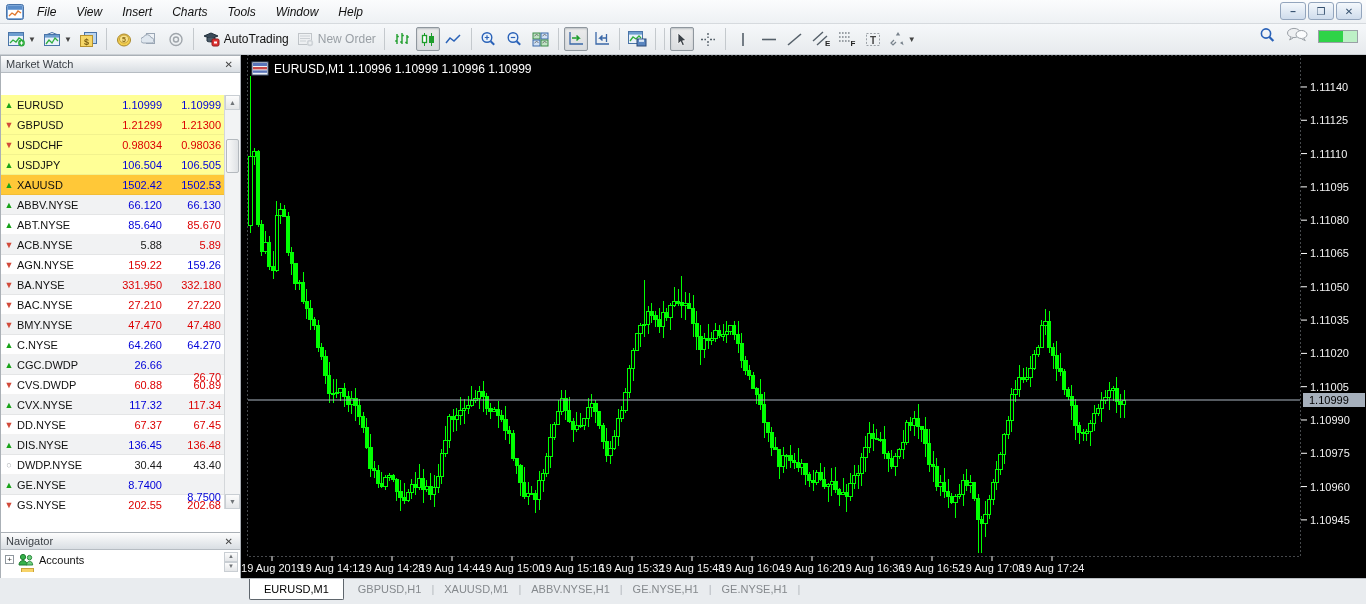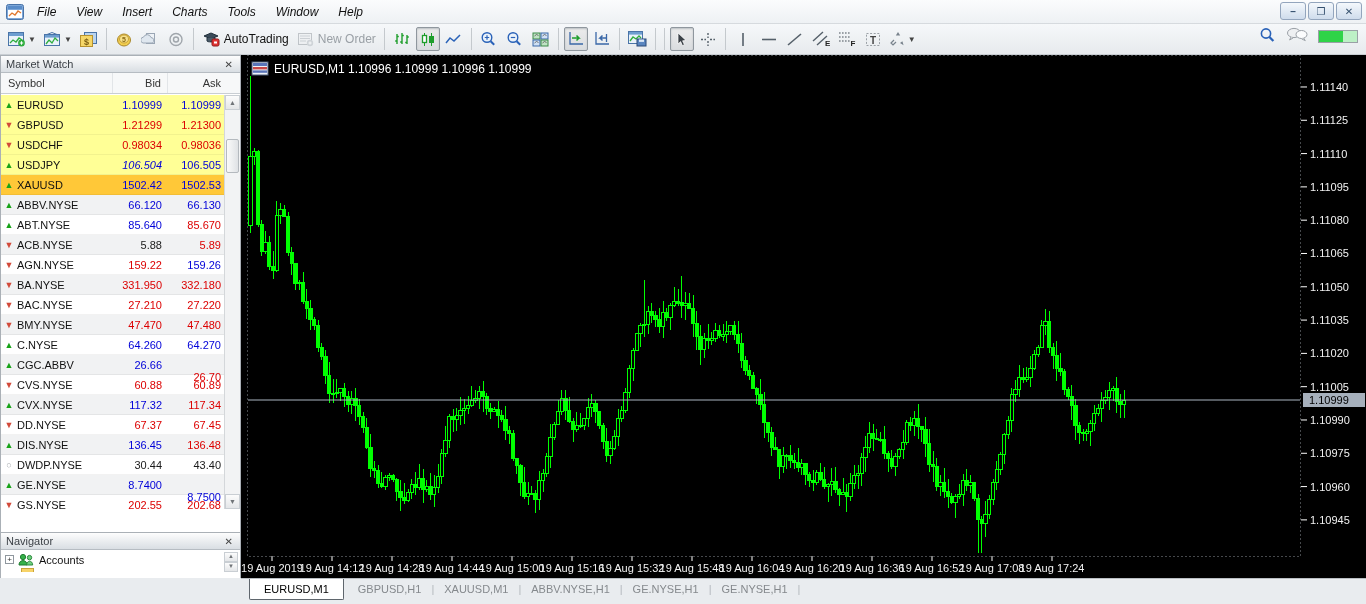--- a/index.html
+++ b/index.html
@@ -317,25 +317,20 @@
     <span class="connbar"></span>
   </div>
 
   <div class="leftcol">
 
     <div class="panel mw">
       <div class="ptitle">
         <span class="cap">Market Watch</span>
         <span class="pclose">✕</span>
       </div>
-      <div class="mwhead">
-        <span class="c1">Symbol</span>
-        <span class="c2">Bid</span>
-        <span class="c3">Ask</span>
-      </div>
       <div class="mwrows" id="mw-rows">
           <div class="mwrow" style="background: rgb(255, 255, 150);">
             <span class="arr" style="color: rgb(23, 163, 23);">▲</span>
             <span class="sym">EURUSD</span>
             <span class="bid" style="color: rgb(0, 0, 216);">1.10999</span>
             <span class="ask" style="color: rgb(0, 0, 216);">1.10999</span>
           </div>
           <div class="mwrow" style="background: rgb(255, 255, 150);">
             <span class="arr" style="color: rgb(210, 74, 58);">▼</span>
             <span class="sym">GBPUSD</span>
@@ -344,21 +339,21 @@
           </div>
           <div class="mwrow" style="background: rgb(255, 255, 150);">
             <span class="arr" style="color: rgb(210, 74, 58);">▼</span>
             <span class="sym">USDCHF</span>
             <span class="bid" style="color: rgb(220, 0, 0);">0.98034</span>
             <span class="ask" style="color: rgb(220, 0, 0);">0.98036</span>
           </div>
           <div class="mwrow" style="background: rgb(255, 255, 150);">
             <span class="arr" style="color: rgb(23, 163, 23);">▲</span>
             <span class="sym">USDJPY</span>
-            <span class="bid" style="color: rgb(0, 0, 216); font-style: italic;">106.504</span>
+            <span class="bid" style="color: rgb(0, 0, 216);">106.504</span>
             <span class="ask" style="color: rgb(0, 0, 216);">106.505</span>
           </div>
           <div class="mwrow" style="background: rgb(255, 200, 56);">
             <span class="arr" style="color: rgb(23, 163, 23);">▲</span>
             <span class="sym">XAUUSD</span>
             <span class="bid" style="color: rgb(0, 0, 216);">1502.42</span>
             <span class="ask" style="color: rgb(0, 0, 216);">1502.53</span>
           </div>
           <div class="mwrow" style="background: rgb(241, 242, 243);">
             <span class="arr" style="color: rgb(23, 163, 23);">▲</span>
@@ -403,27 +398,27 @@
             <span class="ask" style="color: rgb(220, 0, 0);">47.480</span>
           </div>
           <div class="mwrow" style="background: rgb(255, 255, 255);">
             <span class="arr" style="color: rgb(23, 163, 23);">▲</span>
             <span class="sym">C.NYSE</span>
             <span class="bid" style="color: rgb(0, 0, 216);">64.260</span>
             <span class="ask" style="color: rgb(0, 0, 216);">64.270</span>
           </div>
           <div class="mwrow" style="background: rgb(241, 242, 243);">
             <span class="arr" style="color: rgb(23, 163, 23);">▲</span>
-            <span class="sym">CGC.ABBV</span>
+            <span class="sym">CGC.DWDP</span>
             <span class="bid" style="color: rgb(0, 0, 216);">26.66</span>
             <span class="ask" style="color: rgb(220, 0, 0); margin-top: 24px;">26.70</span>
           </div>
           <div class="mwrow" style="background: rgb(255, 255, 255);">
             <span class="arr" style="color: rgb(210, 74, 58);">▼</span>
-            <span class="sym">CVS.NYSE</span>
+            <span class="sym">CVS.DWDP</span>
             <span class="bid" style="color: rgb(220, 0, 0);">60.88</span>
             <span class="ask" style="color: rgb(220, 0, 0);">60.89</span>
           </div>
           <div class="mwrow" style="background: rgb(241, 242, 243);">
             <span class="arr" style="color: rgb(23, 163, 23);">▲</span>
             <span class="sym">CVX.NYSE</span>
             <span class="bid" style="color: rgb(0, 0, 216);">117.32</span>
             <span class="ask" style="color: rgb(220, 0, 0);">117.34</span>
           </div>
           <div class="mwrow" style="background: rgb(255, 255, 255);">

